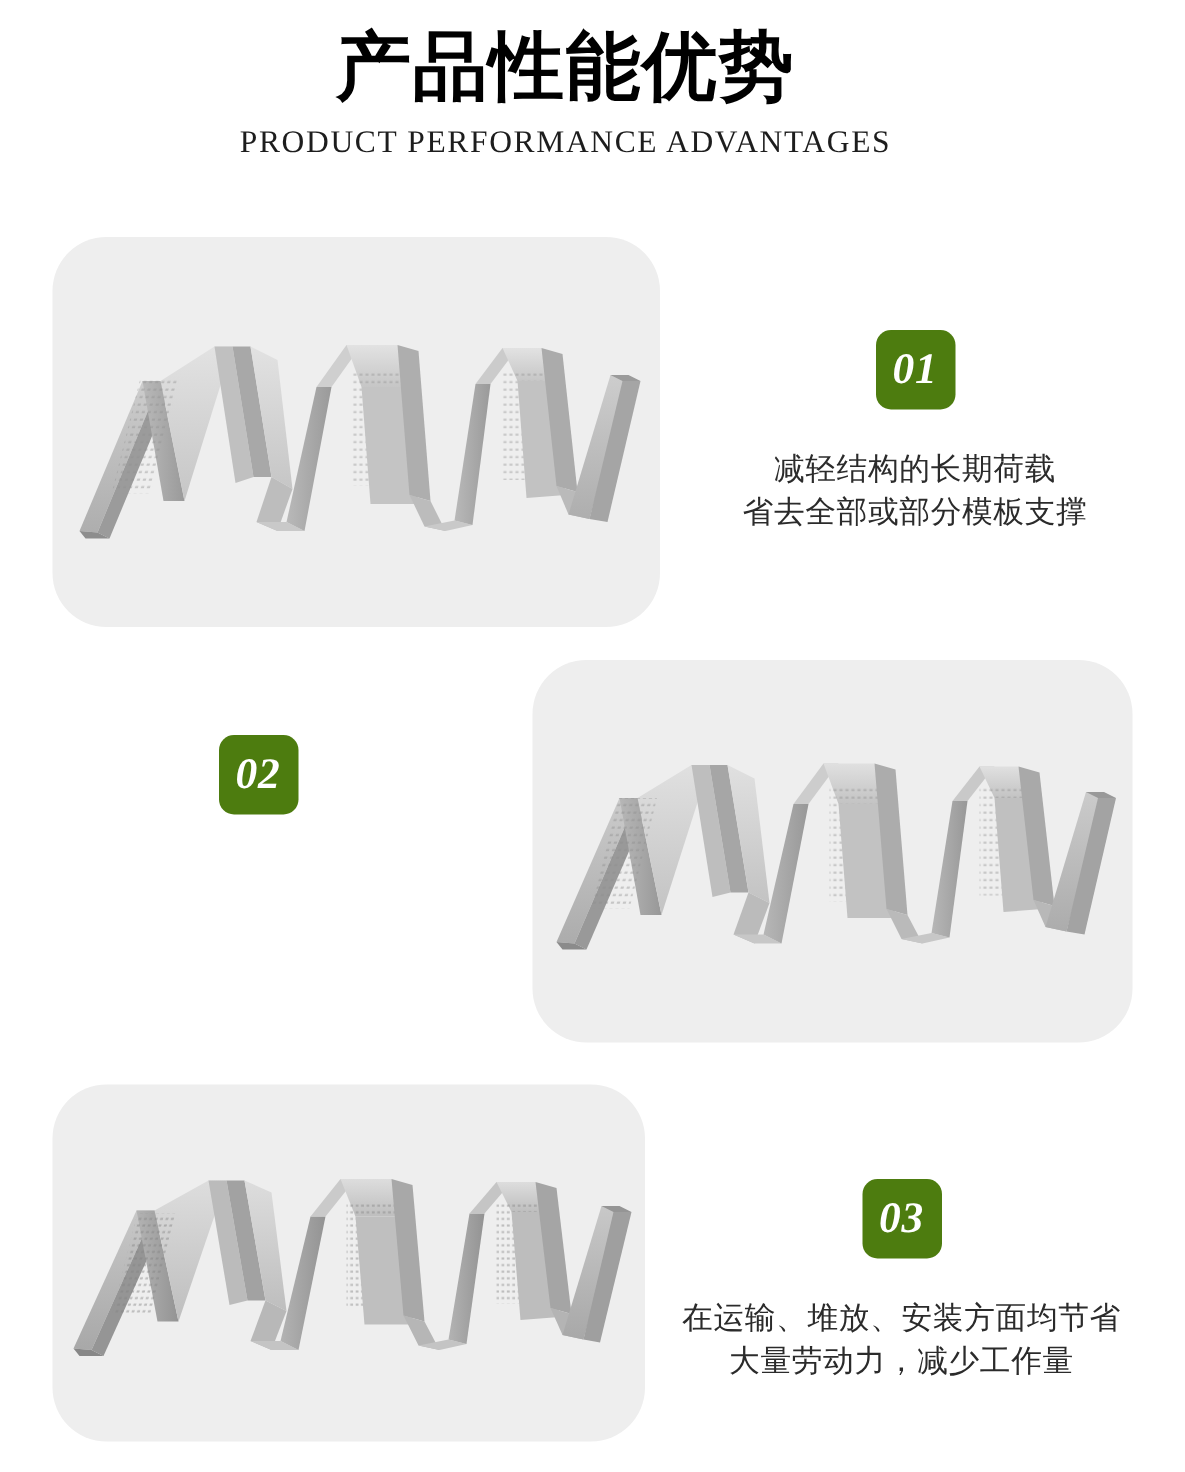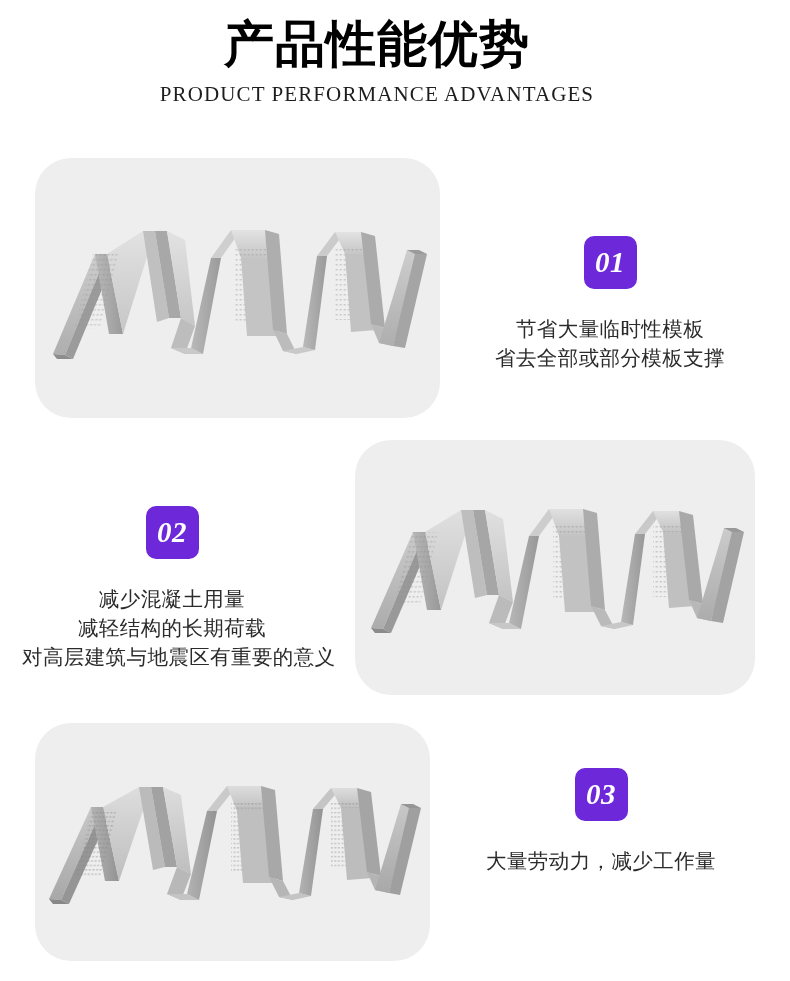--- a/index.html
+++ b/index.html
@@ -56,25 +56,24 @@
     overflow: hidden;
   }
   .text-col {
     position: absolute;
     text-align: center;
   }
   .badge {
     width: 53px;
     height: 53px;
     border-radius: 10px;
-    background: #6d28d9;
+    background: #4d7c0f;
     display: inline-block;
     text-align: center;
     box-sizing: border-box;
-    margin-top: 16px;
   }
   .badge span {
     display: block;
     font-size: 29px;
     line-height: 53px;
     font-weight: 700;
     font-style: italic;
     color: #ffffff;
     letter-spacing: 0.5px;
     font-family: "Liberation Serif", "DejaVu Serif", serif;
@@ -166,21 +165,21 @@
         <polygon points="358,188 380,96 392,96 370,190" fill="#a5a5a5"></polygon>
       </svg>
     </div>
   </div>
 
   <div class="text-col" style="left:460px; top:220px; width:300px;">
     <div class="badge">
       <span>01</span>
     </div>
     <div class="desc-wrap">
-      <p class="desc">节省大量临时性模板</p>
+      <p class="desc">减轻结构的长期荷载</p>
       <p class="desc">省去全部或部分模板支撑</p>
     </div>
   </div>
 </div>
 
 <div class="feature">
 
   <div class="card" style="left:355px; top:440px; width:400px; height:255px;">
     <div class="panel-holder">
       <svg class="panel-svg" viewBox="0 0 400 255" preserveAspectRatio="xMidYMid meet">
@@ -239,25 +238,20 @@
         <polygon points="369,88 381,88 389,92 377,92" fill="#999999"></polygon>
         <polygon points="356,181 377,92 389,92 368,183" fill="#a3a3a3"></polygon>
       </svg>
     </div>
   </div>
 
   <div class="text-col" style="left:22px; top:490px; width:300px;">
     <div class="badge">
       <span>02</span>
     </div>
-    <div class="desc-wrap">
-      <p class="desc">减少混凝土用量</p>
-      <p class="desc">减轻结构的长期荷载</p>
-      <p class="desc">对高层建筑与地震区有重要的意义</p>
-    </div>
   </div>
 </div>
 
 <div class="feature">
 
   <div class="card" style="left:35px; top:723px; width:395px; height:238px;">
     <div class="panel-holder">
       <svg class="panel-svg" viewBox="0 0 395 238" preserveAspectRatio="xMidYMid meet">
         <defs>
           <linearGradient id="topFaceC" x1="0" y1="0" x2="0" y2="1">
@@ -310,21 +304,22 @@
         <polygon points="322,65 336,69 346,153 332,149" fill="#a5a5a5"></polygon>
         <polygon points="332,149 346,153 354,170 340,167" fill="#b4b4b4"></polygon>
 
         <polygon points="340,167 354,170 378,81 366,81" fill="url(#botFaceC)"></polygon>
         <polygon points="366,81 378,81 386,85 374,85" fill="#959595"></polygon>
         <polygon points="354,170 374,85 386,85 365,172" fill="#9f9f9f"></polygon>
       </svg>
     </div>
   </div>
 
-  <div class="text-col" style="left:451px; top:752px; width:300px;">
+  <div class="text-col" style="left:451px; top:786px; width:300px;">
     <div class="badge">
       <span>03</span>
     </div>
     <div class="desc-wrap">
+      <p class="desc">在运输、堆放、安装方面均节省</p>
       <p class="desc">大量劳动力，减少工作量</p>
     </div>
   </div>
 </div>
 
 </body></html>

